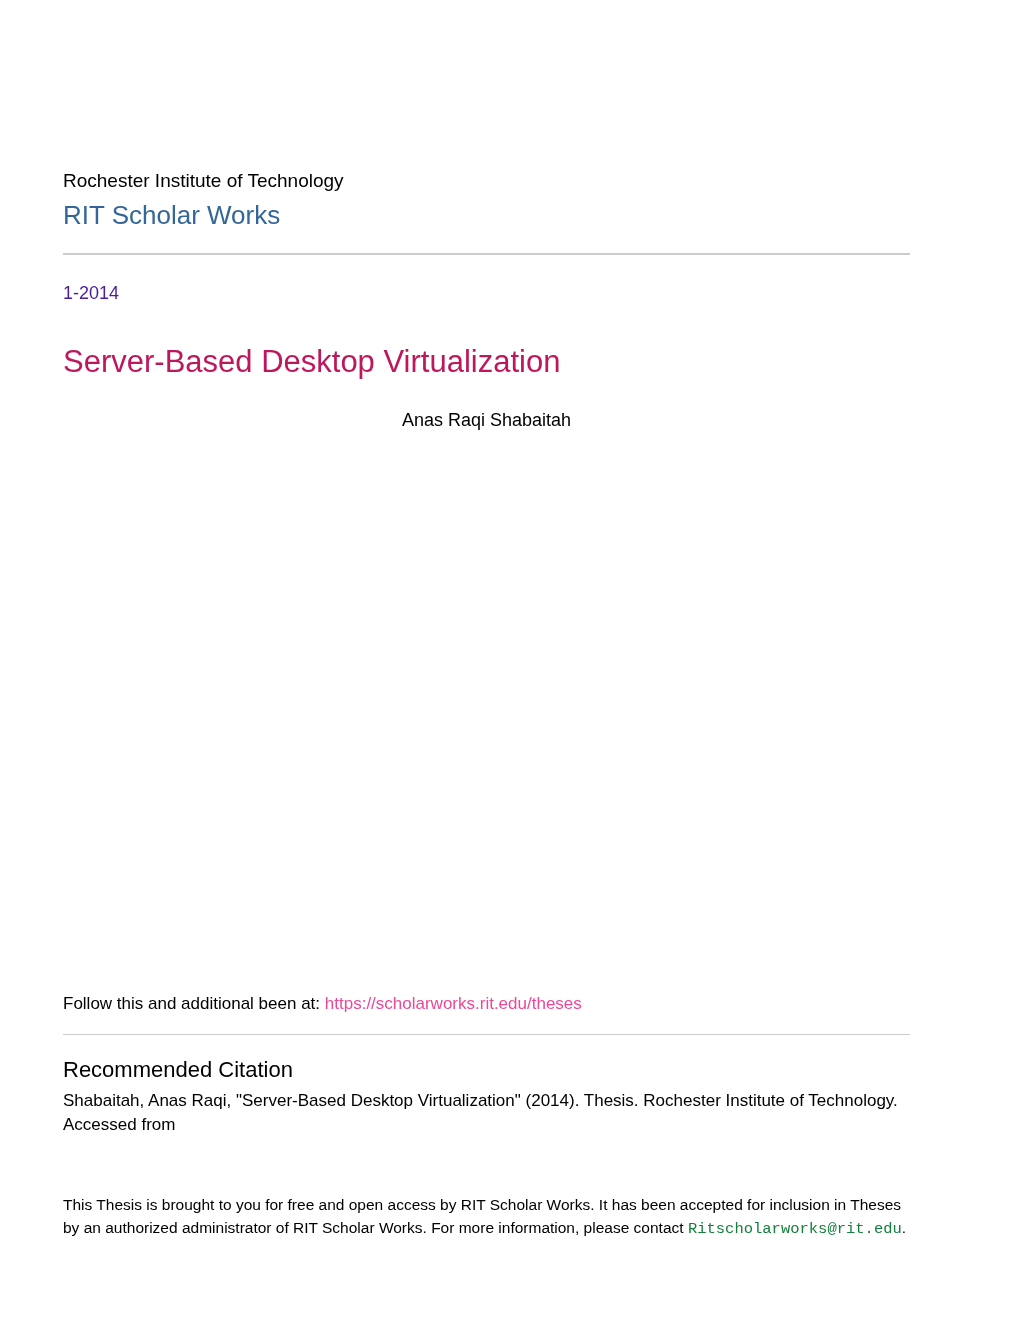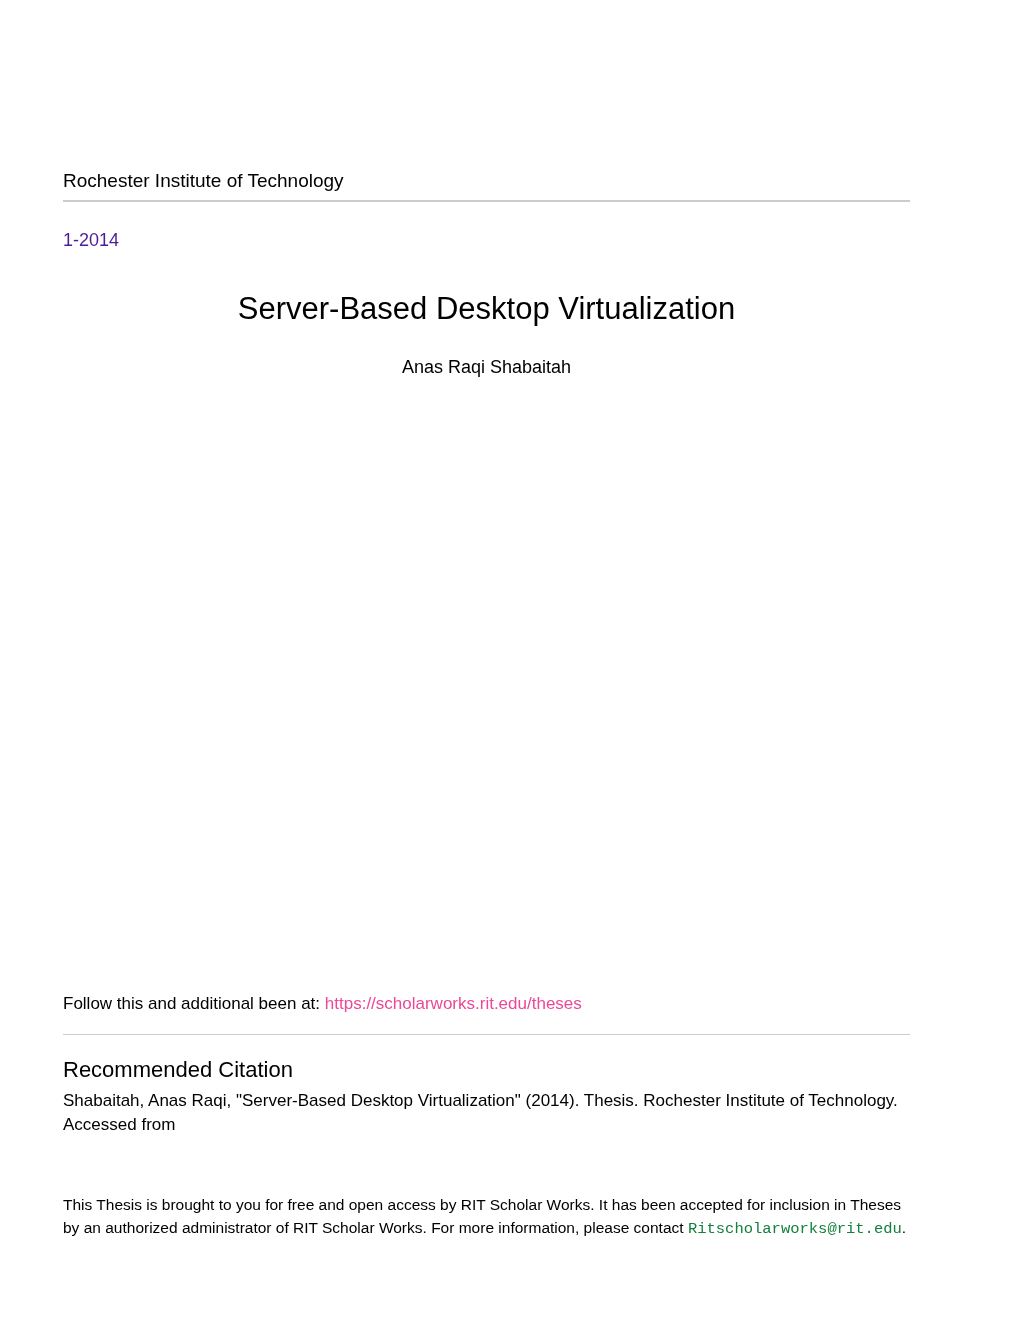--- a/index.html
+++ b/index.html
@@ -48,23 +48,22 @@
     }
     .date-text {
       font-size: 18px;
       color: #4c1d95;
       margin-top: 28px;
       margin-bottom: 40px;
     }
     .title {
       font-size: 31px;
       font-weight: 400;
-      color: #000000;
+      color: #be185d;
       margin-bottom: 30px;
-      text-align: center;
     }
     .author {
       font-size: 18px;
       color: #000000;
       font-weight: 400;
       text-align: center;
     }
     .spacer {
       flex: 1;
     }
@@ -99,20 +98,21 @@
       font-family: Liberation Mono, monospace;
     }
   </style>
 </head>
 <body>
 
 <div class="page">
 
   <div class="institution">Rochester Institute of Technology</div>
 
+  <a class="repository-link">RIT Scholar Works</a>
 
   <hr class="divider">
 
 
   <hr class="divider">
 
   <div class="date-text">1-2014</div>
 
   <h1 class="title">Server-Based Desktop Virtualization</h1>
 

